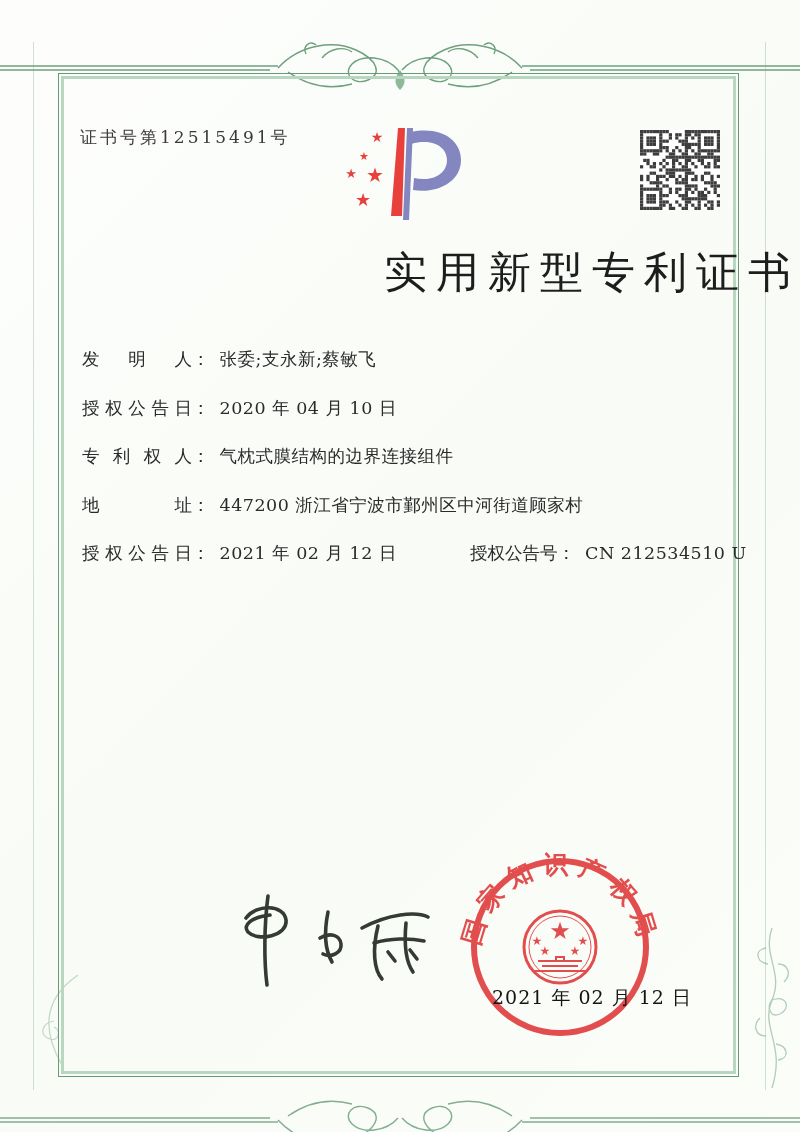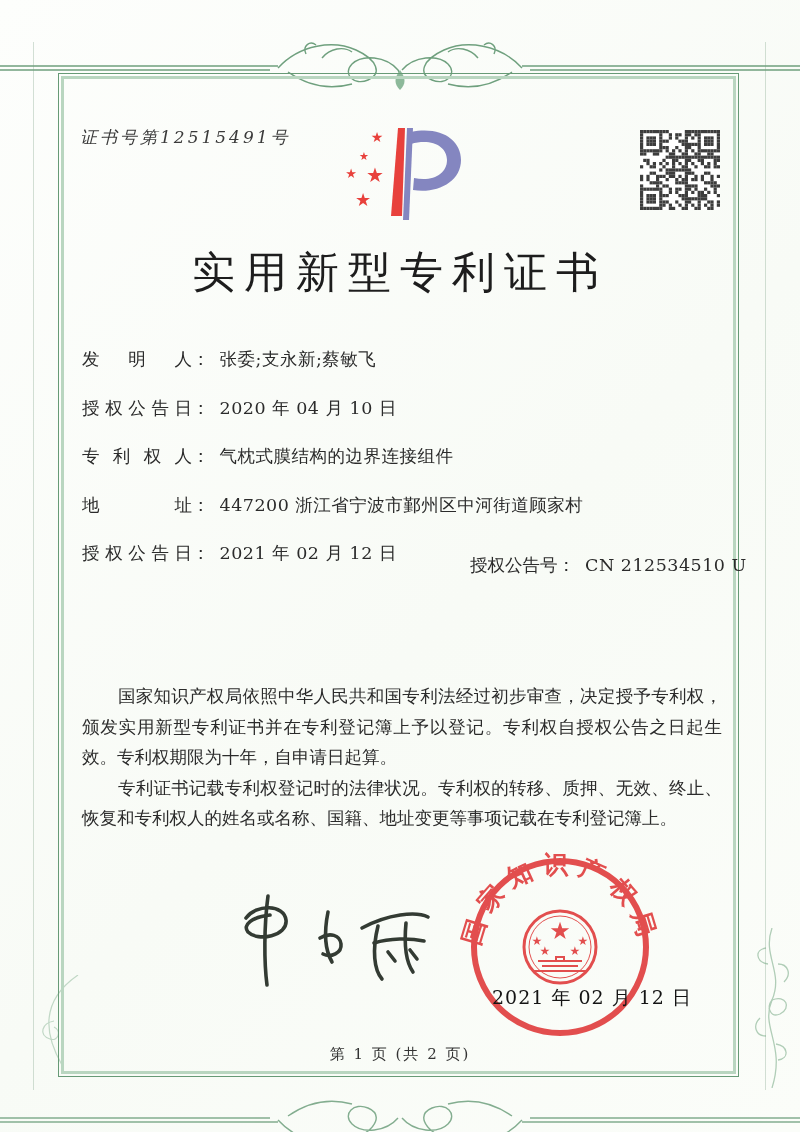--- a/index.html
+++ b/index.html
@@ -14,34 +14,34 @@
   .frame {
     position:absolute; left:58px; top:73px; width:681px; height:1004px;
     border:1px solid #679a76;
   }
   .frame::before {
     content:""; position:absolute; left:2px; top:2px; right:2px; bottom:2px;
     border:3px solid #b9d6c0;
   }
   .ornament { position:absolute; pointer-events:none; }
   .cert-number {
-    position:absolute; left:80px; top:126px; font-size:17px; letter-spacing:3px; color:#3a3a3a;font-style:italic;
+    position:absolute; left:80px; top:126px; font-size:17px; letter-spacing:3px; color:#3a3a3a;
   }
   .logo { position:absolute; left:337px; top:120px; }
   .qr { position:absolute; left:640px; top:130px; width:80px; height:80px; background:#fff; }
   .title {
-    position:absolute; left:0; top:244px; width:100%; text-align:center;
+    position:absolute; left:0; top:244px; width:100%; text-align:right;
     font-size:43px; letter-spacing:9px; color:#1d1d1d; font-weight:500;
   }
   .fields { position:absolute; left:82px; top:347px; width:640px; }
   .frow { position:relative; height:48.5px; font-size:17.5px; color:#2b2b2b; white-space:nowrap; }
   .flabel { display:inline-block; width:110px; text-align:justify; text-align-last:justify; }
   .fcolon { display:inline-block; margin-right:10px; }
   .fvalue { letter-spacing:.5px; }
-  .fpair2 { position:absolute; left:388px; top:12px; }
+  .fpair2 { position:absolute; left:388px; top:0; }
   .paras { position:absolute; left:82px; top:681px; width:640px; font-size:17.5px; line-height:30.5px; color:#2b2b2b; text-align:justify; }
   .paras p { text-indent:36px; }
   .director { position:absolute; left:103px; top:925px; font-size:18px; color:#222; line-height:34px; font-family:"DejaVu Sans","Liberation Sans",sans-serif; }
   .signature { position:absolute; left:212px; top:882px; }
   .seal { position:absolute; left:460px; top:847px; opacity:.9; }
   .seal-date { position:absolute; left:492px; top:985px; font-size:19px; letter-spacing:1px; color:#141414; z-index:5; }
   .page-num { position:absolute; left:0; top:1045px; width:100%; text-align:center; font-size:15px; letter-spacing:2px; color:#333; }
   .back-note { position:absolute; left:0; top:1089px; width:100%; text-align:center; font-size:16.5px; letter-spacing:3px; color:#3a3a3a; font-style:italic; }
 </style>
 </head>
@@ -450,24 +450,20 @@
     </div>
     <div class="frow">
       <span class="flabel">地址</span><span class="fcolon">：</span><span class="fvalue">447200  浙江省宁波市鄞州区中河街道顾家村</span>
     </div>
     <div class="frow">
       <span class="flabel">授权公告日</span><span class="fcolon">：</span><span class="fvalue">2021 年 02 月 12 日</span>
       <span class="fpair2"><span>授权公告号</span><span class="fcolon">：</span><span class="fvalue">CN 212534510 U</span></span>
     </div>
   </div>
 
-  <div class="paras">
-    <p>国家知识产权局依照中华人民共和国专利法经过初步审查，决定授予专利权，颁发实用新型专利证书并在专利登记簿上予以登记。专利权自授权公告之日起生效。专利权期限为十年，自申请日起算。</p>
-    <p>专利证书记载专利权登记时的法律状况。专利权的转移、质押、无效、终止、恢复和专利权人的姓名或名称、国籍、地址变更等事项记载在专利登记簿上。</p>
-  </div>
 
 
   <svg class="signature" width="240" height="118" viewBox="0 0 240 118">
     <g stroke="#333b33" stroke-width="3.6" fill="none" stroke-linecap="round" stroke-linejoin="round">
       <path d="M56 14 C52 44 52 80 55 103"></path>
       <path d="M34 36 C44 22 72 22 74 38 C76 54 46 60 36 50 C30 43 40 35 58 33"></path>
       <path d="M116 30 C112 50 113 68 120 80"></path>
       <path d="M108 56 C118 50 128 53 129 62 C130 71 119 76 111 72"></path>
       <path d="M150 46 C176 32 204 29 216 35"></path>
       <path d="M166 44 C160 68 162 88 170 97"></path>
@@ -497,15 +493,14 @@
       </g>
       <g stroke="#e03c3c" stroke-width="2" fill="none">
         <path d="M78 114 h44 M82 119 h36 M74 124 h52"></path>
         <path d="M96 114 v-4 h8 v4"></path>
       </g>
     </g>
   </svg>
 
   <div class="seal-date">2021 年 02 月 12 日</div>
 
-  <div class="page-num">第 1 页 (共 2 页)</div>
 
 </div>
 
 </body></html>

